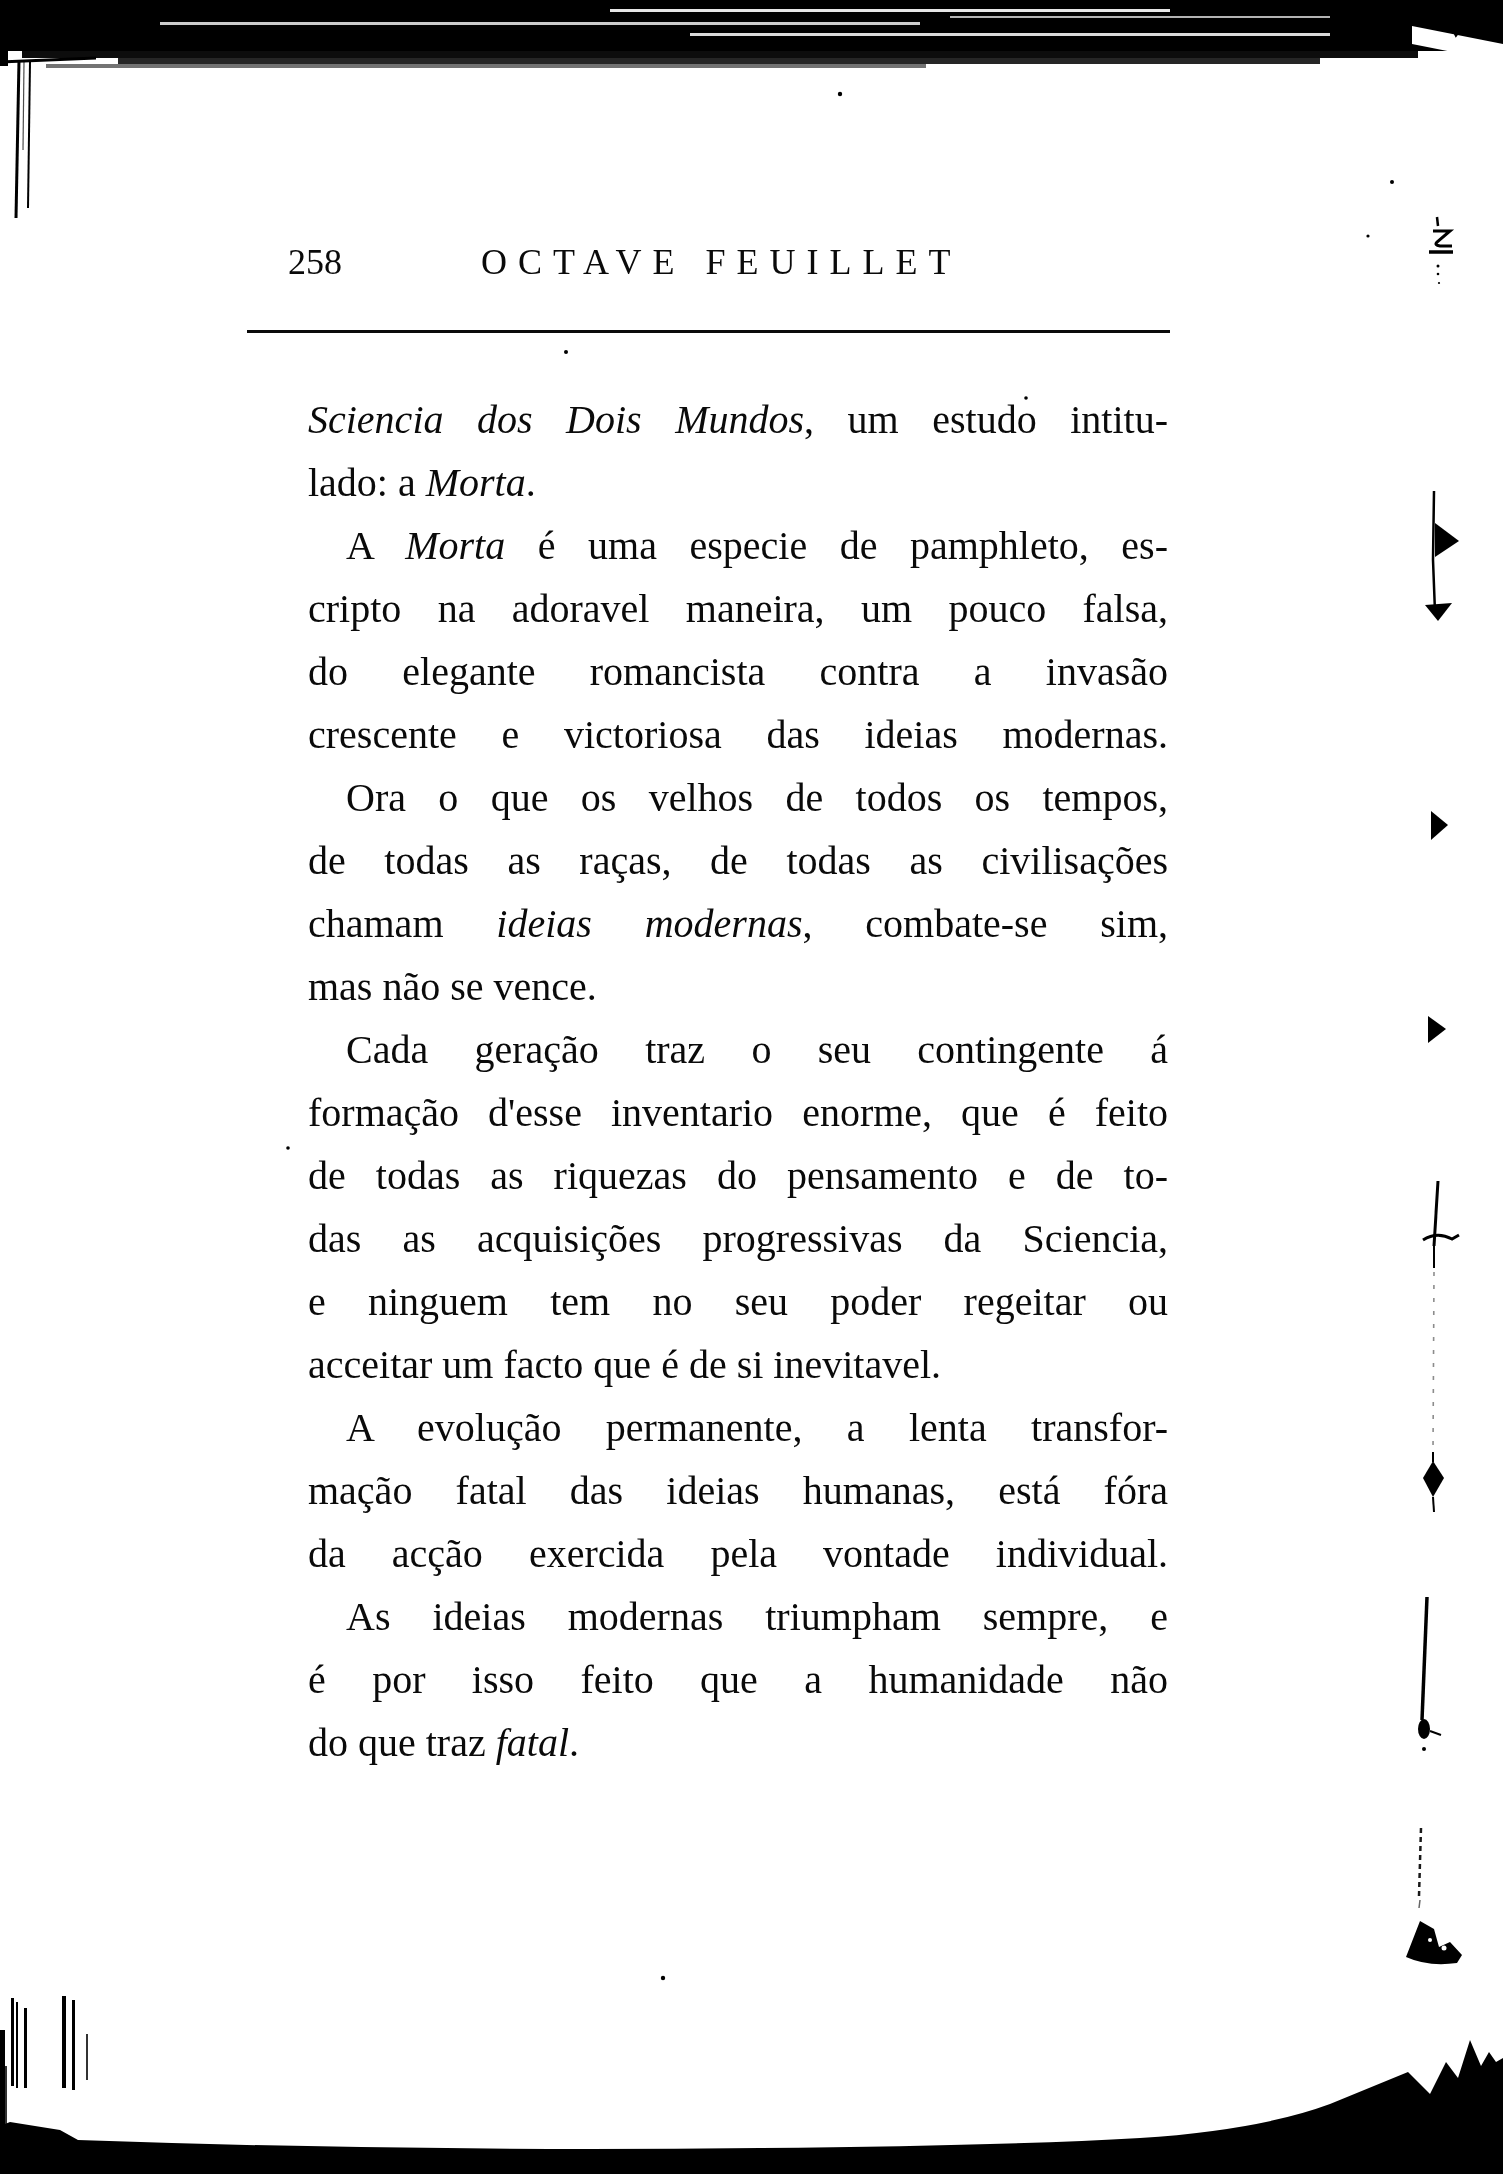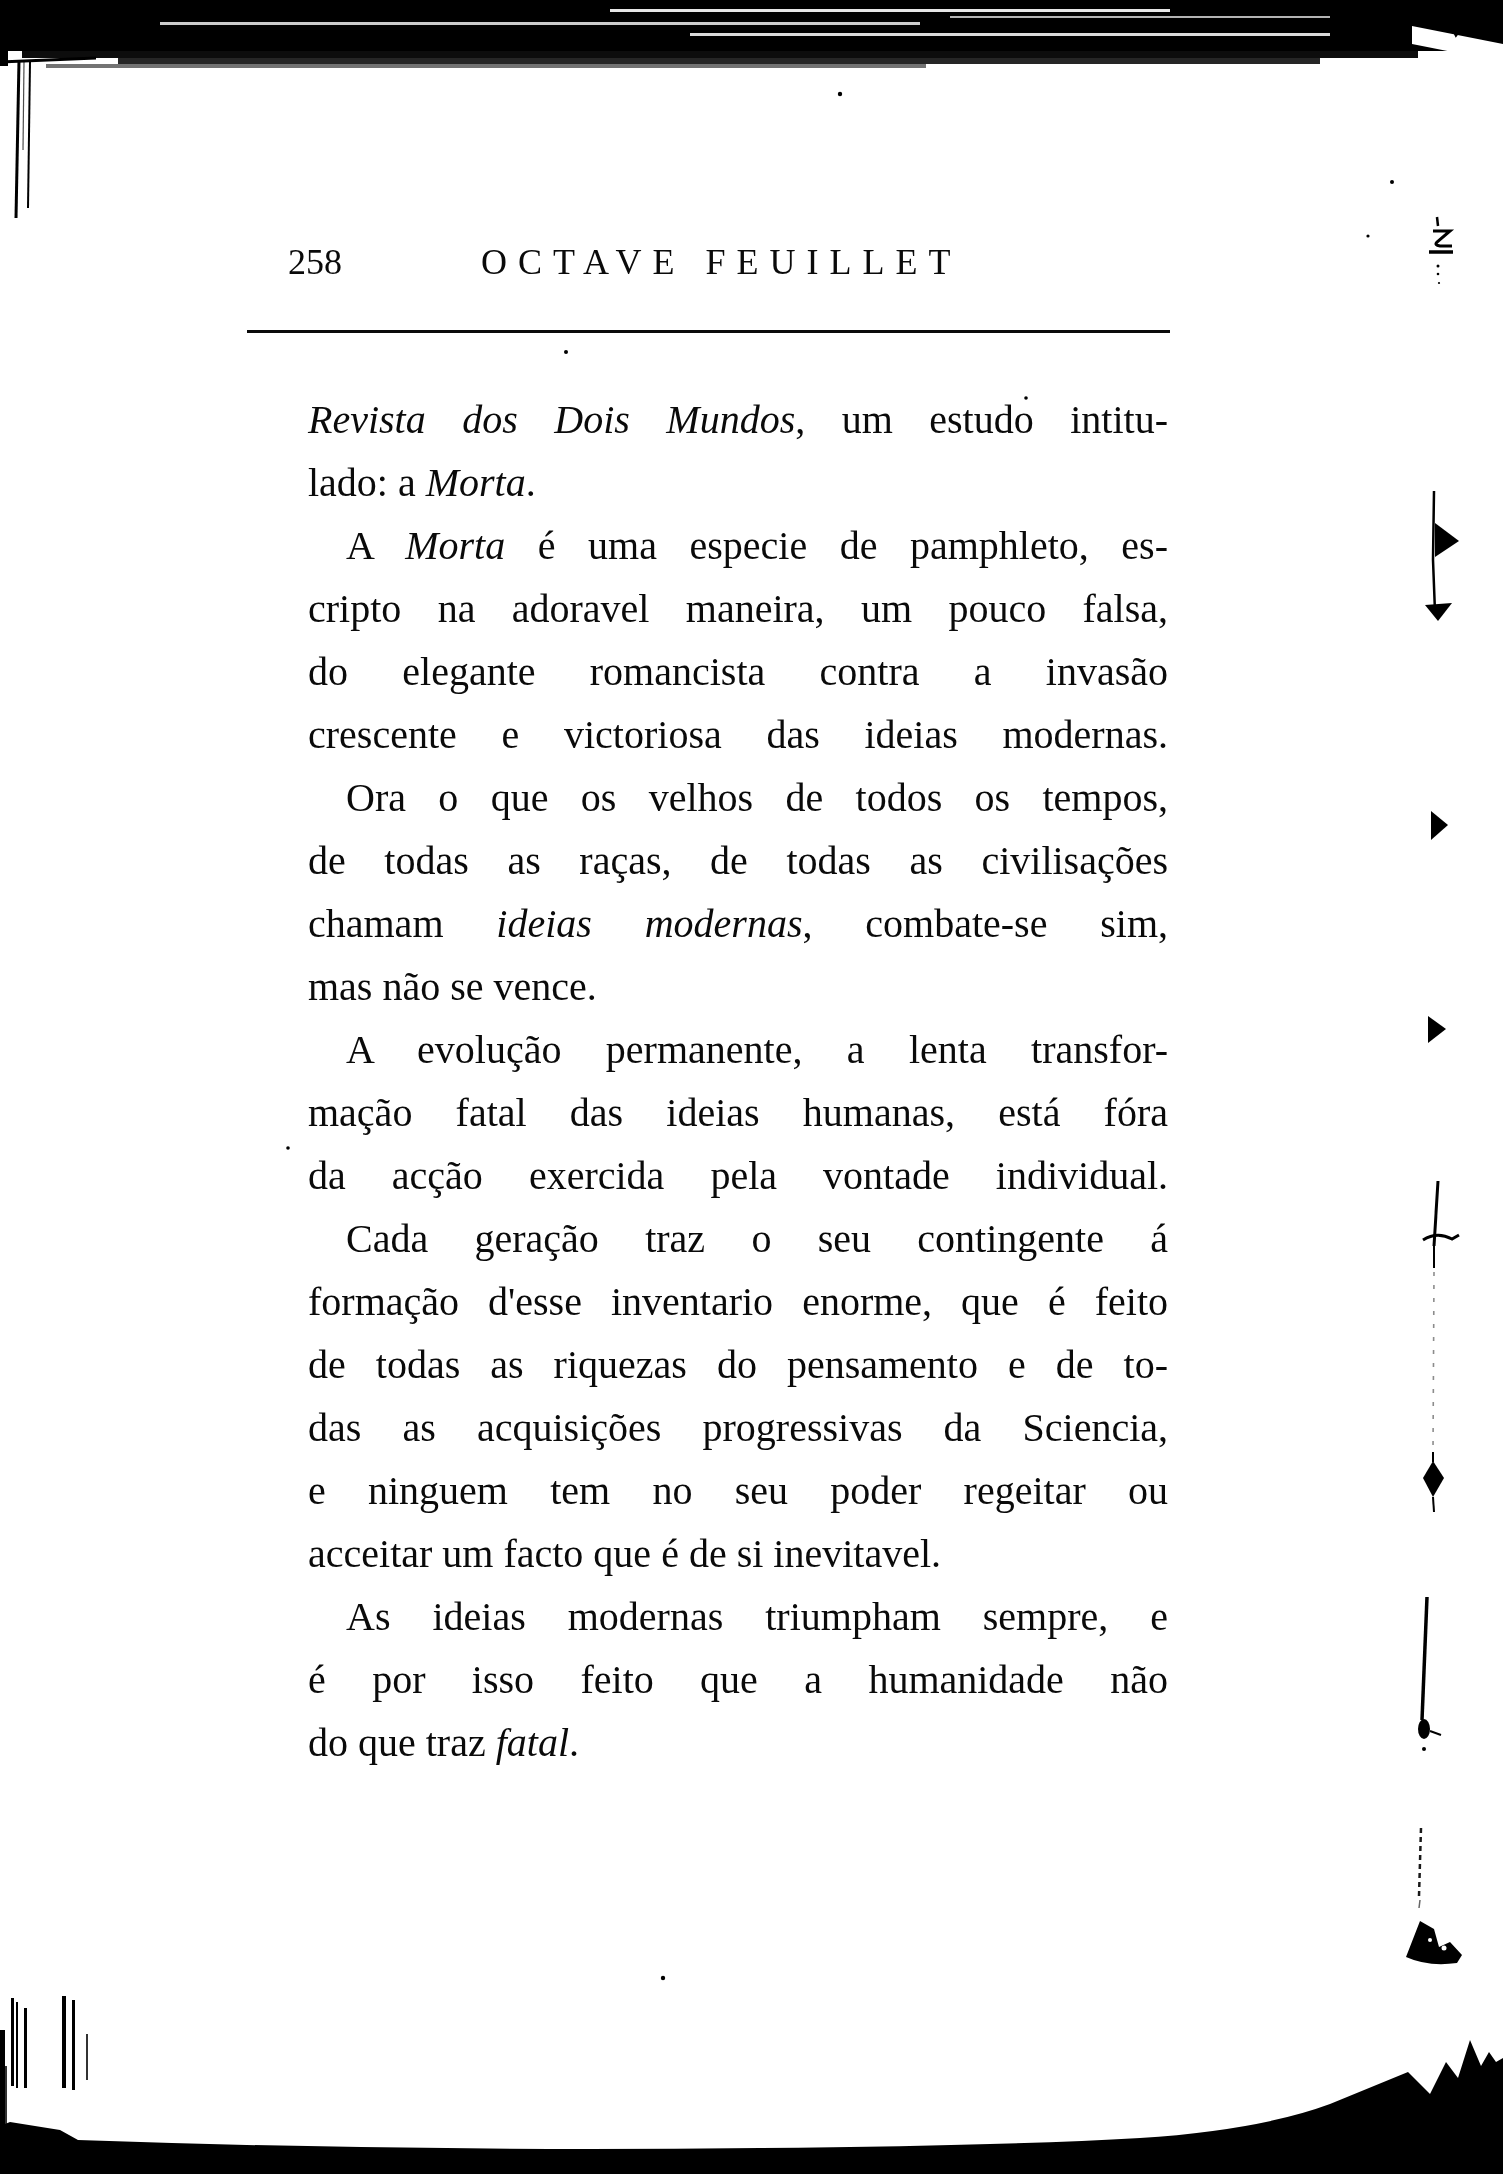--- a/index.html
+++ b/index.html
@@ -143,47 +143,47 @@
   </svg>
 
   <div class="content">
     <header>
       <span class="pagenum">258</span>
       <span class="running-title">OCTAVE FEUILLET</span>
     </header>
     <div class="rule"></div>
     <main class="text-block" id="text-block">
         <div class="paragraph">
-          <div class="line j"><span class="seg it">Revista dos Dois Mundos</span><span class="seg">, um estudo intitu-</span></div>
+          <div class="line j"><span class="seg it">Sciencia dos Dois Mundos</span><span class="seg">, um estudo intitu-</span></div>
           <div class="line"><span class="seg">lado: a </span><span class="seg it">Morta</span><span class="seg">.</span></div>
         </div>
         <div class="paragraph">
           <div class="line j ind"><span class="seg">A </span><span class="seg it">Morta</span><span class="seg"> é uma especie de pamphleto, es-</span></div>
           <div class="line j"><span class="seg">cripto na adoravel maneira, um pouco falsa,</span></div>
           <div class="line j"><span class="seg">do elegante romancista contra a invasão</span></div>
           <div class="line j"><span class="seg">crescente e victoriosa das ideias modernas.</span></div>
         </div>
         <div class="paragraph">
           <div class="line j ind"><span class="seg">Ora o que os velhos de todos os tempos,</span></div>
           <div class="line j"><span class="seg">de todas as raças, de todas as civilisações</span></div>
           <div class="line j"><span class="seg">chamam </span><span class="seg it">ideias modernas</span><span class="seg">, combate-se sim,</span></div>
           <div class="line"><span class="seg">mas não se vence.</span></div>
         </div>
         <div class="paragraph">
-          <div class="line j ind"><span class="seg">A evolução permanente, a lenta transfor-</span></div>
-          <div class="line j"><span class="seg">mação fatal das ideias humanas, está fóra</span></div>
-          <div class="line j"><span class="seg">da acção exercida pela vontade individual.</span></div>
-        </div>
-        <div class="paragraph">
           <div class="line j ind"><span class="seg">Cada geração traz o seu contingente á</span></div>
           <div class="line j"><span class="seg">formação d'esse inventario enorme, que é feito</span></div>
           <div class="line j"><span class="seg">de todas as riquezas do pensamento e de to-</span></div>
           <div class="line j"><span class="seg">das as acquisições progressivas da Sciencia,</span></div>
           <div class="line j"><span class="seg">e ninguem tem no seu poder regeitar ou</span></div>
           <div class="line"><span class="seg">acceitar um facto que é de si inevitavel.</span></div>
+        </div>
+        <div class="paragraph">
+          <div class="line j ind"><span class="seg">A evolução permanente, a lenta transfor-</span></div>
+          <div class="line j"><span class="seg">mação fatal das ideias humanas, está fóra</span></div>
+          <div class="line j"><span class="seg">da acção exercida pela vontade individual.</span></div>
         </div>
         <div class="paragraph">
           <div class="line j ind"><span class="seg">As ideias modernas triumpham sempre, e</span></div>
           <div class="line j"><span class="seg">é por isso feito que a humanidade não</span></div>
           <div class="line"><span class="seg">do que traz </span><span class="seg it">fatal</span><span class="seg">.</span></div>
         </div>
       </main>
   </div>
 </div>
 

